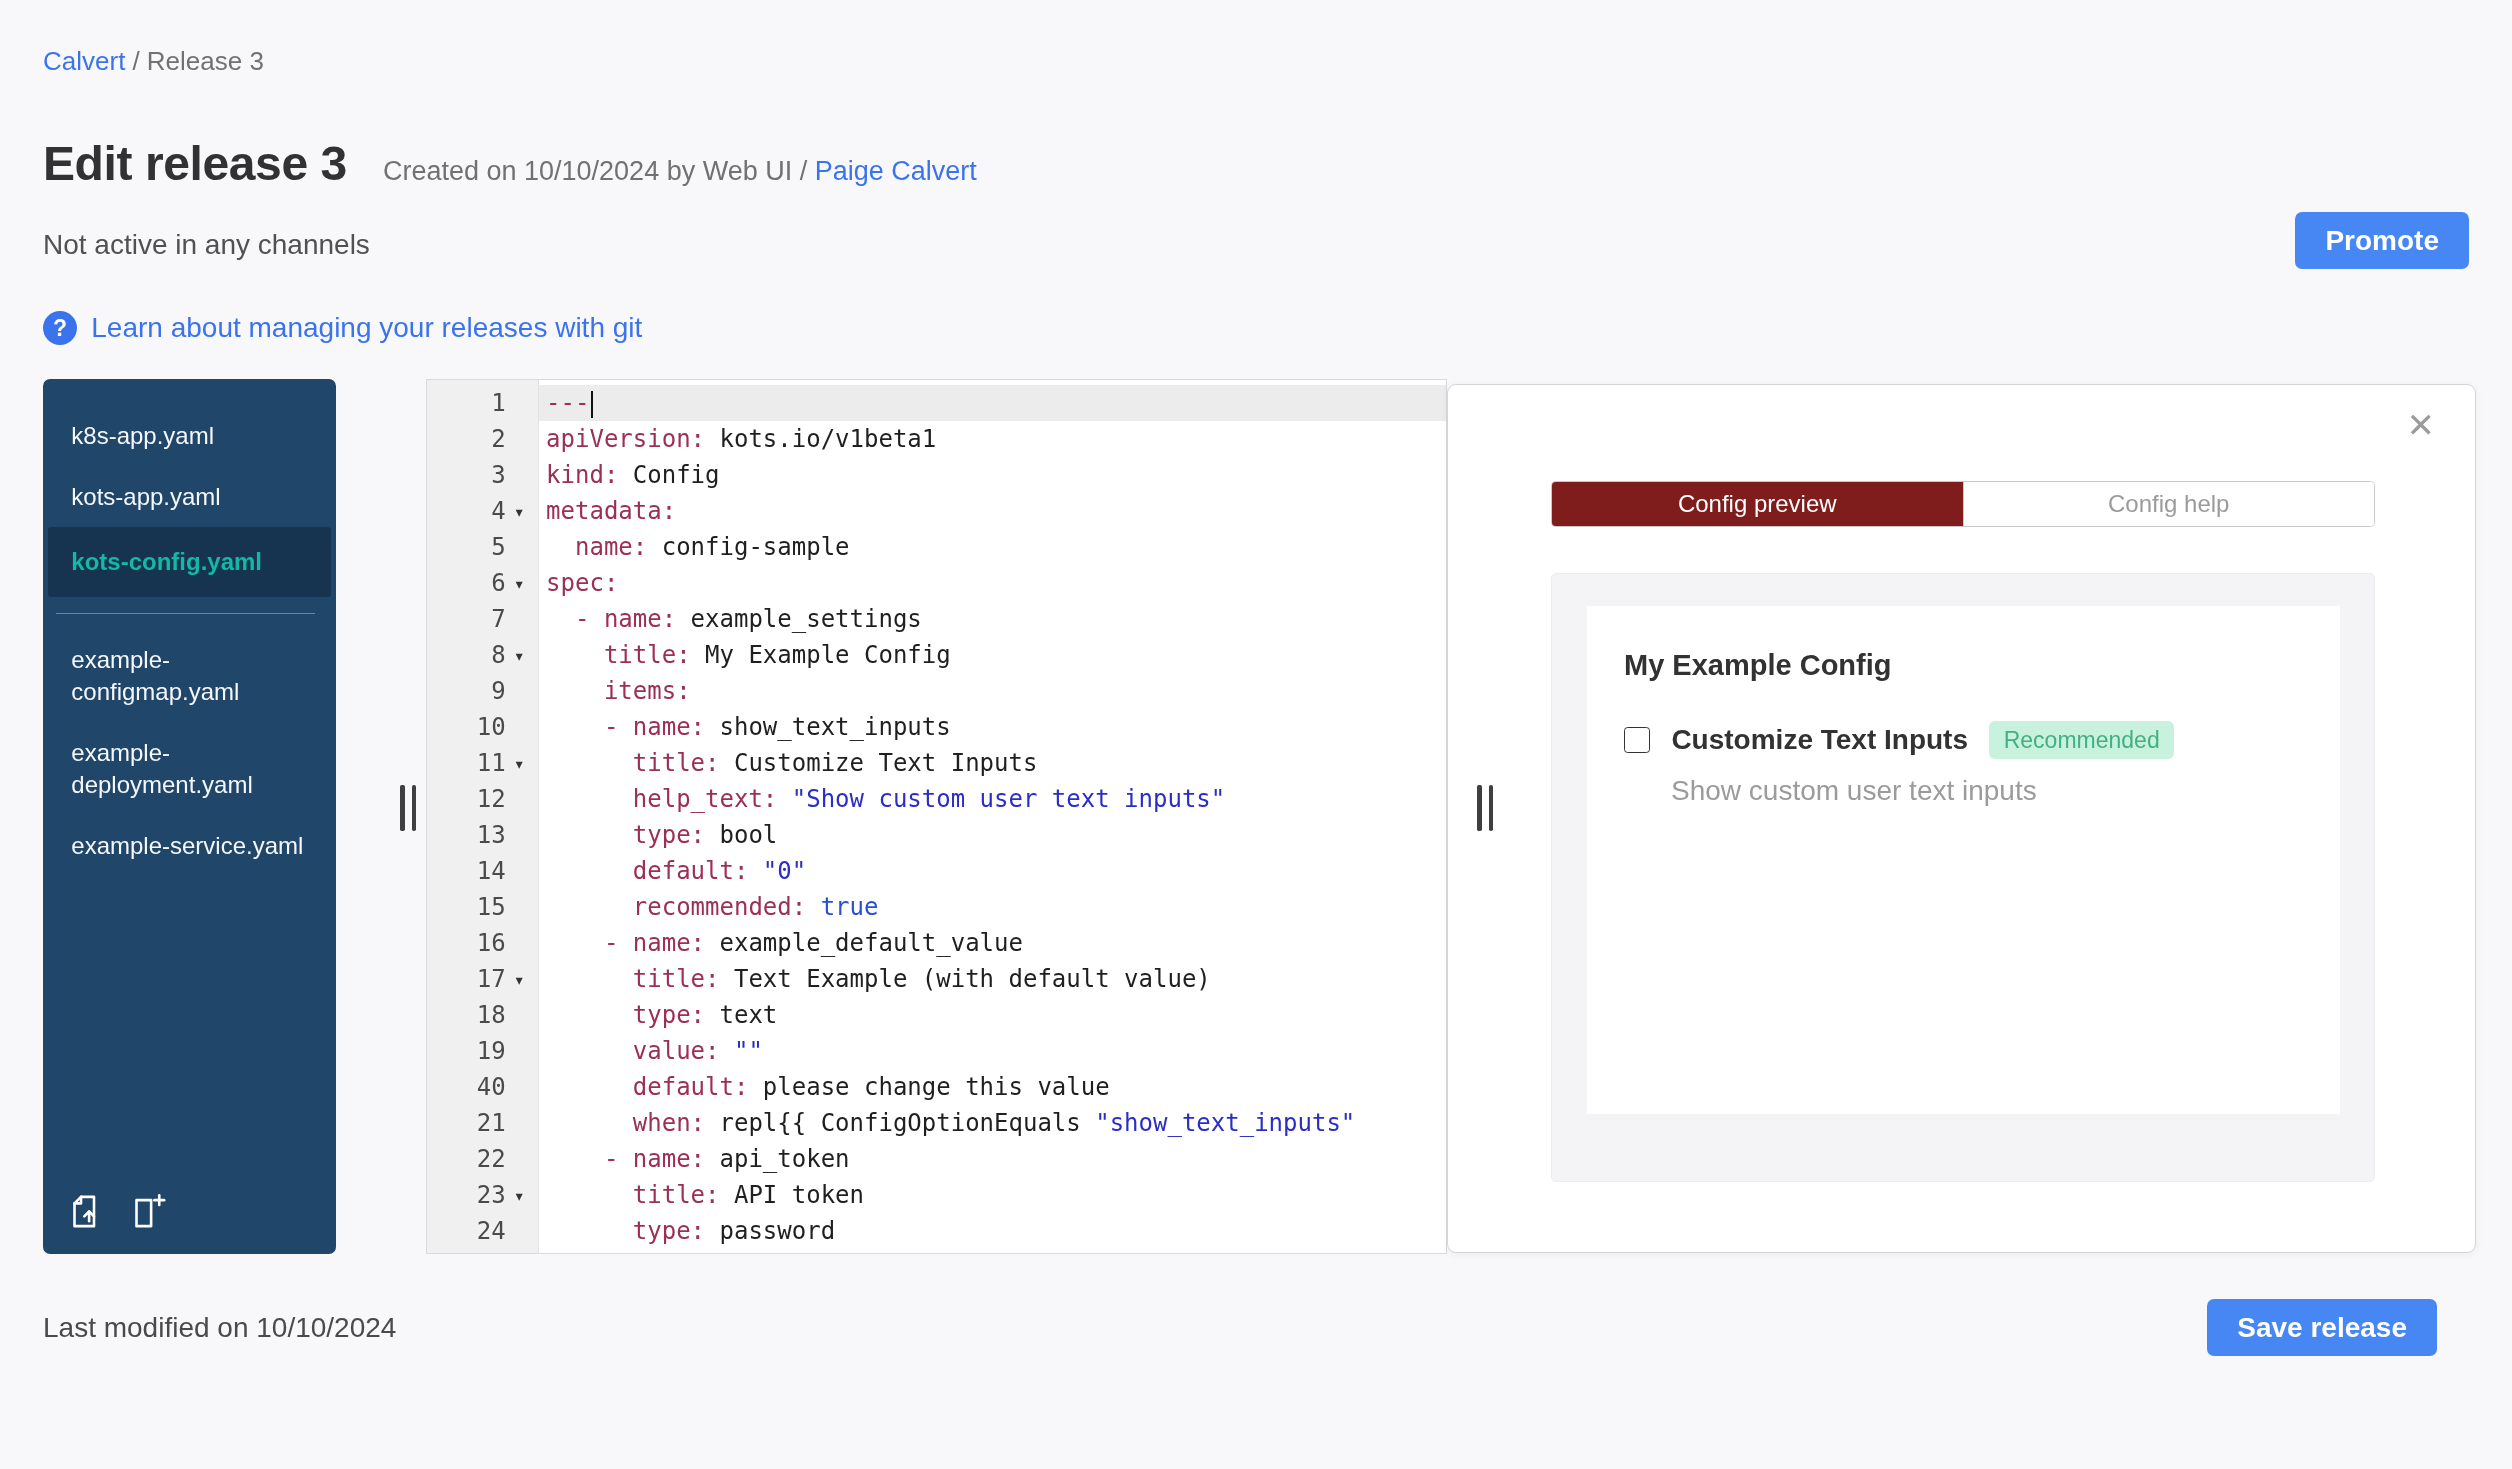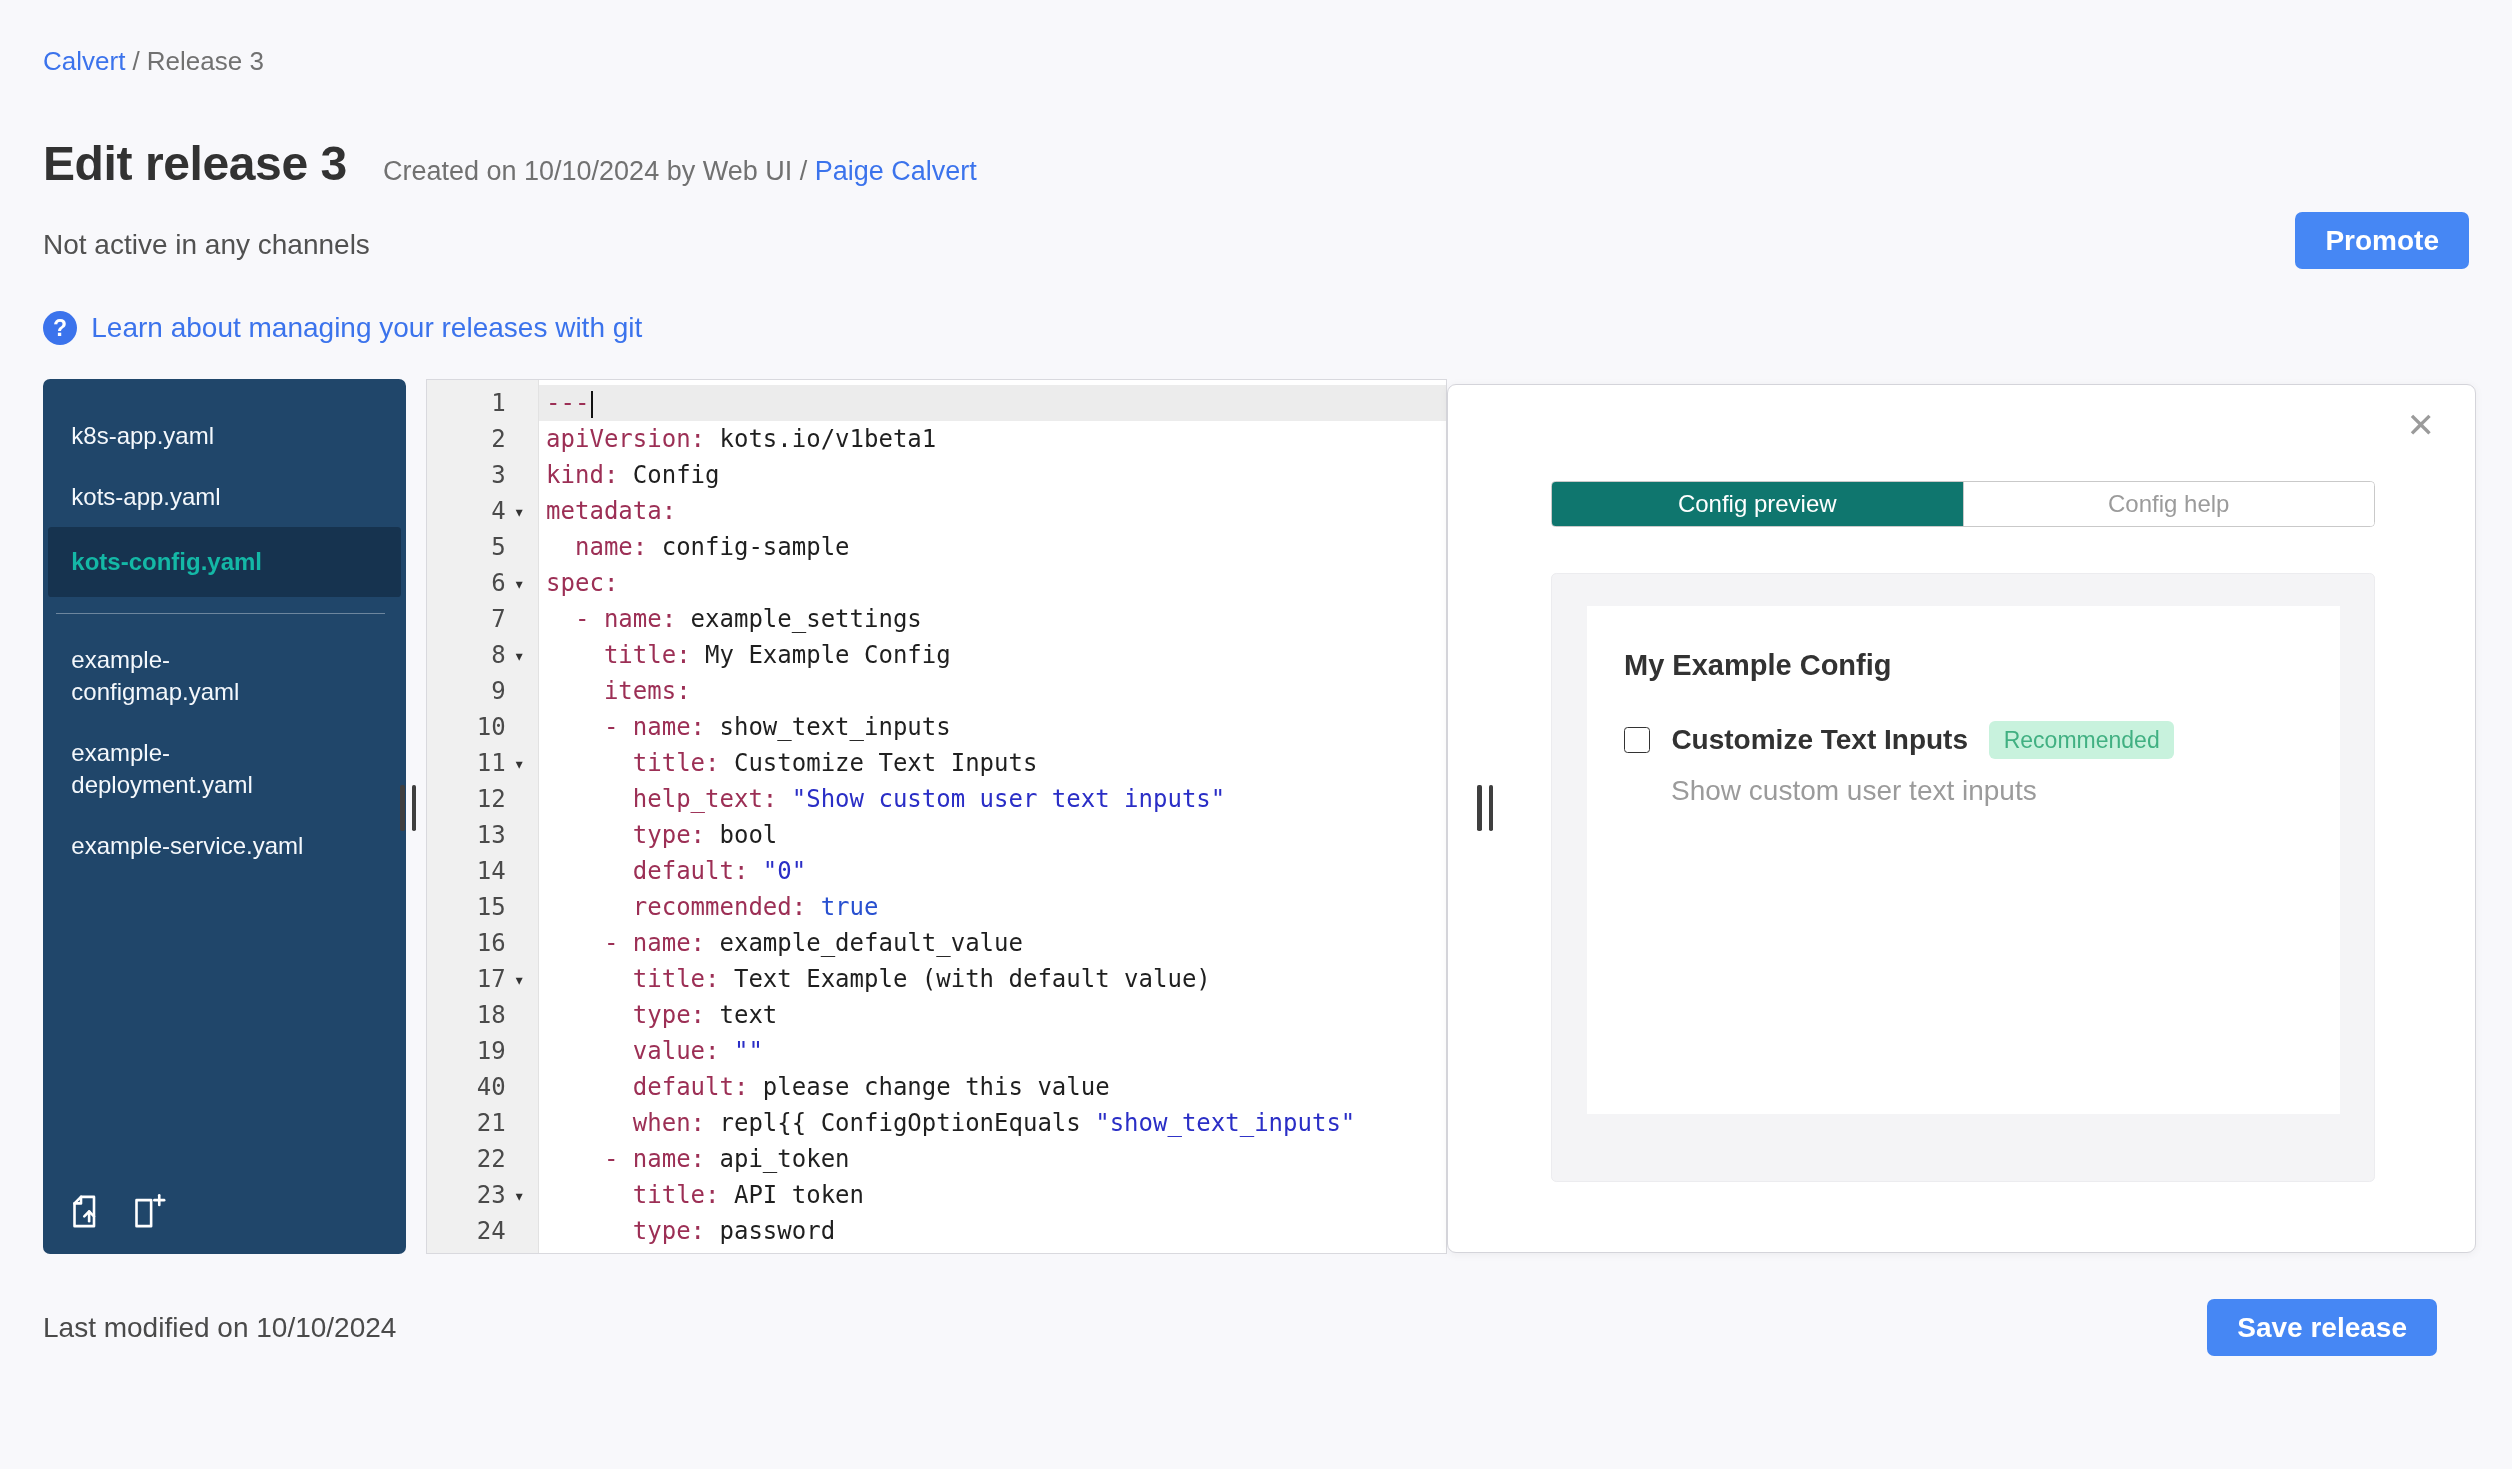--- a/index.html
+++ b/index.html
@@ -34,21 +34,21 @@
     width:34px;height:34px;border-radius:50%;background:var(--link);color:#fff;
     display:flex;align-items:center;justify-content:center;
     font-size:23px;font-weight:700;flex:0 0 auto;
   }
   .learn-link{font-size:28px;color:var(--link);cursor:pointer;}
 
   
   .workspace{position:relative;margin-top:34px;height:875px;}
 
   .sidebar{
-    position:absolute;left:0;top:0;width:363px;height:100%;
+    position:absolute;left:0;top:0;width:293px;height:100%;
     background:var(--sidebar);border-radius:7.1px;color:#fff;
     padding-top:27px;box-sizing:border-box;
   }
   .file-item{
     font-size:24px;line-height:32px;padding:14.3px 23px;margin:0 5.3px;
     white-space:pre-line;cursor:pointer;border-radius:3.6px;color:#f4f8fc;
   }
   .file-item.selected{background:var(--sidebar-sel);font-weight:700;padding:19px 23px;color:#14b8a6;}
   .file-divider{height:0.9px;background:rgba(255,255,255,0.35);margin:16px 21.4px 16px 12.5px;}
   .sidebar-icons{position:absolute;bottom:19.6px;left:25px;display:flex;gap:23px;}
@@ -98,21 +98,21 @@
   }
   .ptabs{
     position:absolute;left:103px;top:96px;width:824px;height:46px;
     display:flex;border:0.9px solid #c9c9c9;border-radius:4.5px;overflow:hidden;box-sizing:border-box;
   }
   .ptab{
     flex:1;display:flex;align-items:center;justify-content:center;
     font-size:24px;color:#9b9b9b;background:#fff;cursor:pointer;
   }
   .ptab + .ptab{border-left:0.9px solid #c9c9c9;}
-  .ptab.active{background:#0f766e;color:#fff;}
+  .ptab.active{background:#7f1d1d;color:#fff;}
   .preview-body{
     position:absolute;left:103px;top:188px;width:824px;height:609px;
     background:#f4f4f6;border:0.9px solid #ececef;border-radius:5.3px;box-sizing:border-box;
     padding:32px 35px;
   }
   .config-card{width:753px;height:508px;background:#fff;box-sizing:border-box;padding:43px 37px;}
   .card-title{font-size:29px;font-weight:700;color:#323232;}
   .option-row{margin-top:39px;display:flex;align-items:center;gap:21.4px;}
   .checkbox{width:26px;height:26px;border:1.8px solid #333;border-radius:3.6px;background:#fff;box-sizing:border-box;cursor:pointer;flex:0 0 auto;}
   .option-label{font-size:28px;font-weight:700;color:#323232;}

